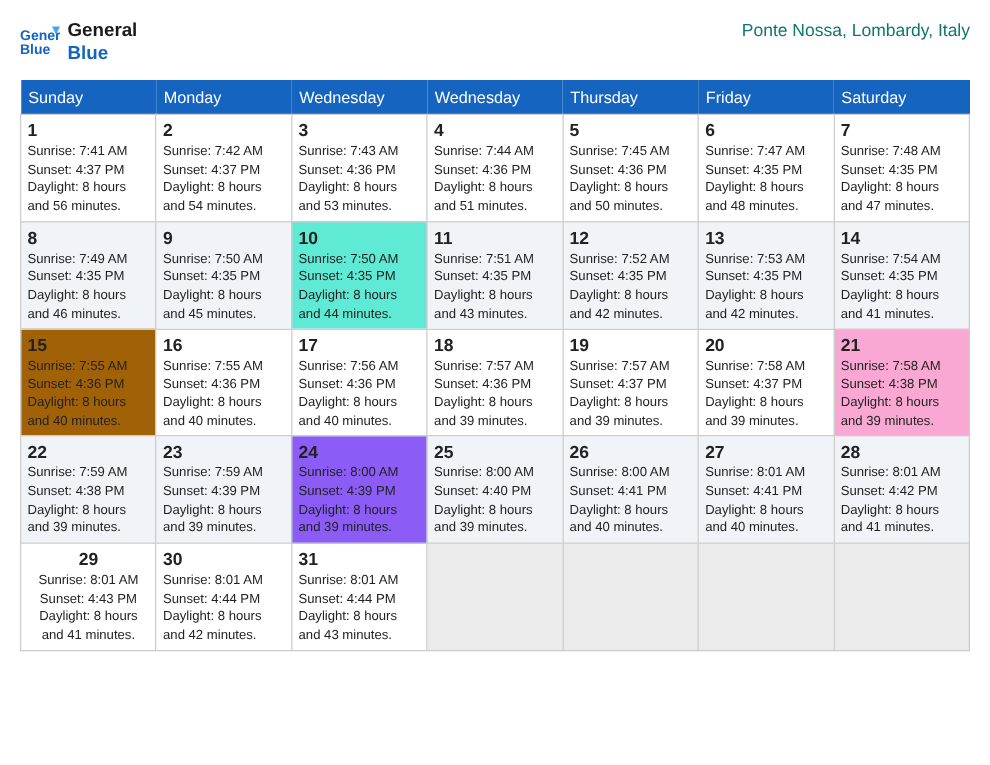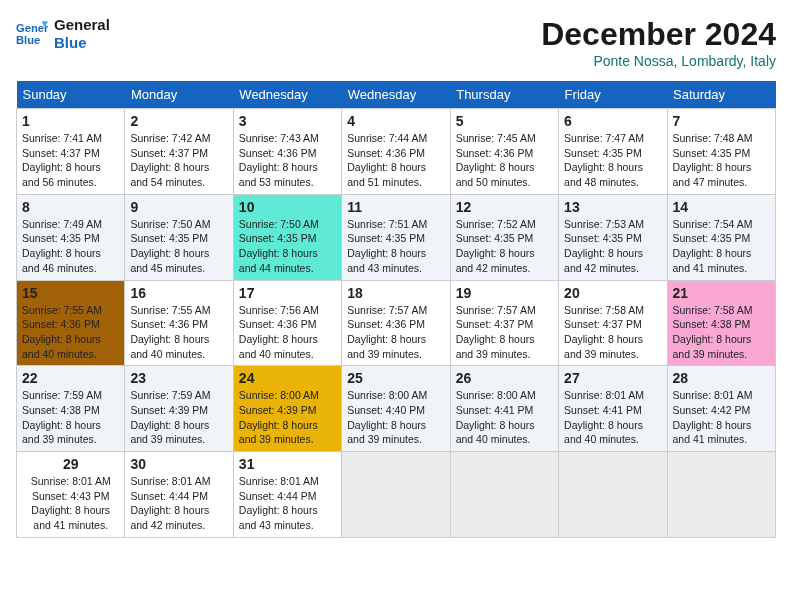--- a/index.html
+++ b/index.html
@@ -86,21 +86,20 @@
       <text x="0" y="18" font-family="Arial" font-weight="bold" font-size="14" fill="#1565c0">General</text>
       <text x="0" y="32" font-family="Arial" font-weight="bold" font-size="14" fill="#1565c0">Blue</text>
       <polygon points="32,4 40,4 36,12" fill="#42a5f5"></polygon>
     </svg>
     <div style="display:flex;flex-direction:column;line-height:1.2;margin-left:2px">
       <span style="font-size:15px;font-weight:bold;color:#1a1a1a;">General</span>
       <span style="font-size:15px;font-weight:bold;color:#1565c0;">Blue</span>
     </div>
   </div>
   <div class="title-area">
-    <div class="month-title">December 2024</div>
     <div class="location">Ponte Nossa, Lombardy, Italy</div>
   </div>
 </div>
 
 <table>
   <thead>
     <tr>
       <th>Sunday</th>
       <th>Monday</th>
       <th>Wednesday</th>
@@ -203,21 +202,21 @@
       </tr>
       <tr>
         <td style="background: rgb(240, 244, 248);">
         <span class="day-num">22</span>
         <span class="cell-text">Sunrise: 7:59 AM<br>Sunset: 4:38 PM<br>Daylight: 8 hours and 39 minutes.</span>
       </td>
         <td style="background: rgb(240, 244, 248);">
         <span class="day-num">23</span>
         <span class="cell-text">Sunrise: 7:59 AM<br>Sunset: 4:39 PM<br>Daylight: 8 hours and 39 minutes.</span>
       </td>
-        <td style="background: #eab308;">
+        <td style="background: #8b5cf6;">
         <span class="day-num">24</span>
         <span class="cell-text">Sunrise: 8:00 AM<br>Sunset: 4:39 PM<br>Daylight: 8 hours and 39 minutes.</span>
       </td>
         <td style="background: rgb(240, 244, 248);">
         <span class="day-num">25</span>
         <span class="cell-text">Sunrise: 8:00 AM<br>Sunset: 4:40 PM<br>Daylight: 8 hours and 39 minutes.</span>
       </td>
         <td style="background: rgb(240, 244, 248);">
         <span class="day-num">26</span>
         <span class="cell-text">Sunrise: 8:00 AM<br>Sunset: 4:41 PM<br>Daylight: 8 hours and 40 minutes.</span>

